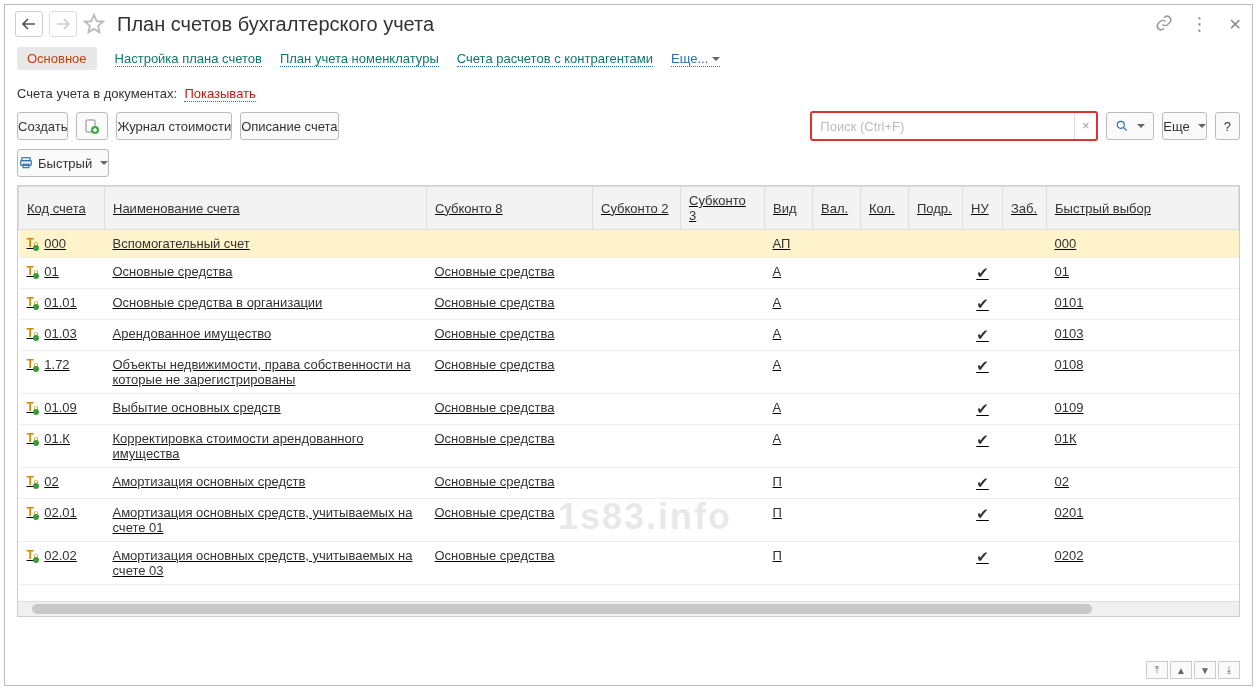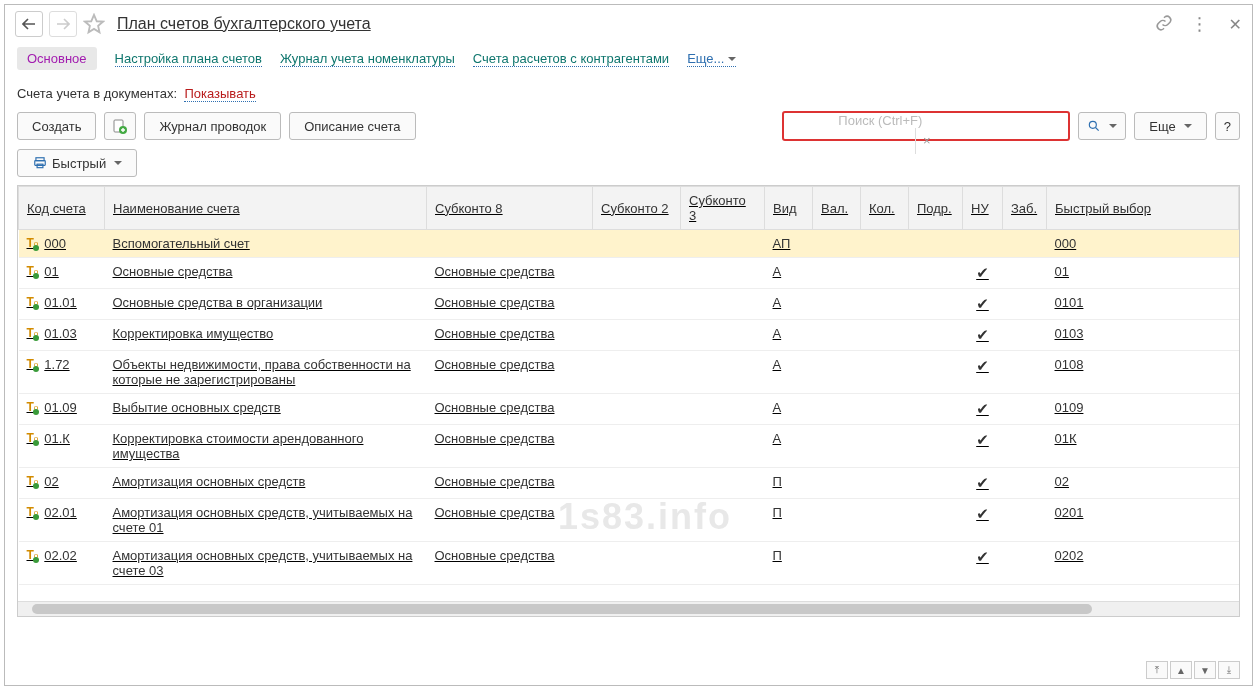--- a/index.html
+++ b/index.html
@@ -32,24 +32,23 @@
     background: #fff;
     display: flex;
     align-items: center;
     justify-content: center;
     cursor: pointer;
     color: #444;
   }
   .nav-btn.disabled { color: #ccc; border-color: #ddd; }
   .star-icon { width: 22px; height: 22px; stroke: #bbb; fill: none; stroke-width: 2; }
   .title {
-    font-size: 16px;
+    font-size: 20px;
     color: #333;
     margin-left: 6px;
-    text-decoration: underline;
   }
   .title-right {
     margin-left: auto;
     display: flex;
     gap: 18px;
     align-items: center;
     color: #888;
   }
   .title-right span { cursor: pointer; }
 
@@ -60,21 +59,21 @@
     align-items: center;
     font-size: 13px;
   }
   .tab {
     color: #0f766e;
     border-bottom: 1px dotted #2e6fb0;
     cursor: pointer;
   }
   .tab.active {
     background: #e8e8e8;
-    color: #a21caf;
+    color: #c2410c;
     border: none;
     padding: 4px 10px;
     border-radius: 3px;
   }
   .tab-more { color: #2e6fb0; }
 
   .docline {
     padding: 6px 12px 10px;
     color: #333;
   }
@@ -89,38 +88,37 @@
     display: flex;
     align-items: center;
     gap: 8px;
     padding: 0 12px 8px;
   }
   .btn {
     height: 28px;
     border: 1px solid #bbb;
     border-radius: 3px;
     background: #fafafa;
-    padding: 0 14px;
+    padding: 0 0;
     display: flex;
     align-items: center;
     cursor: pointer;
     color: #333;
     gap: 4px;
   }
   .btn.icon-only { padding: 0 8px; }
   .spacer { flex: 1; }
   .search-wrap {
     display: flex;
     border: 2px solid #d33;
     border-radius: 3px;
     height: 30px;
     width: 288px;
     align-items: center;
     background: #fff;
-    flex-direction: column;
   }
   .search-input {
     flex: 1;
     border: none;
     outline: none;
     padding: 0 8px;
     font-size: 13px;
     color: #333;
   }
   .search-input::placeholder { color: #bbb; }
@@ -274,40 +272,40 @@
           </svg>
       </span>
       <span style="font-size:18px;letter-spacing:2px;">⋮</span>
       <span style="font-size:16px;">✕</span>
     </div>
   </div>
 
   <div class="tabs">
     <span class="tab active">Основное</span>
     <span class="tab">Настройка плана счетов</span>
-    <span class="tab">Журнал учета номенклатуры</span>
+    <span class="tab">План учета номенклатуры</span>
     <span class="tab">Счета расчетов с контрагентами</span>
     <span class="tab tab-more btn-dd" style="border-bottom:1px dotted #2e6fb0;padding:0">Еще...</span>
   </div>
 
   <div class="docline">
     <span>Счета учета в документах:</span>&nbsp;
     <a>Показывать</a>
   </div>
 
   <div class="toolbar">
     <div class="btn">Создать</div>
     <div class="btn icon-only">
       <svg width="14" height="16" viewBox="0 0 14 16">
         <rect x="1" y="2" width="9" height="12" rx="1" fill="#fff" stroke="#888"></rect>
         <circle cx="10" cy="12" r="4" fill="#4a4"></circle>
           <path d="M10 10v4M8 12h4" stroke="#fff" stroke-width="1.4"></path>
       </svg>
     </div>
-    <div class="btn">Журнал проводок</div>
+    <div class="btn">Журнал стоимости</div>
     <div class="btn">Описание счета</div>
     <div class="spacer"></div>
     <div class="search-wrap">
       <input class="search-input" type="text" placeholder="Поиск (Ctrl+F)" style="">
       <div class="search-clear">×</div>
     </div>
     <div class="btn icon-only btn-dd">
       <svg width="14" height="14" viewBox="0 0 24 24">
           <circle cx="10" cy="10" r="6" fill="none" stroke="#2e6fb0" stroke-width="2"></circle>
           <path d="M15 15l5 5" stroke="#2e6fb0" stroke-width="2"></path>
@@ -435,21 +433,21 @@
             <td>
               <div class="code-cell">
                 <span class="ticon">
                   <span class="t">T</span>
                   <sub style="color:#d28b00;font-size:8px">о</sub>
                   <span class="dot"></span>
                 </span>
                 <span>01.03</span>
               </div>
             </td>
-            <td>Корректировка имущество</td>
+            <td>Арендованное имущество</td>
             <td>Основные средства</td>
             <td></td>
             <td></td>
             <td>А</td>
             <td></td>
             <td></td>
             <td></td>
             <td class="check">✔</td>
             <td></td>
             <td>0103</td>

